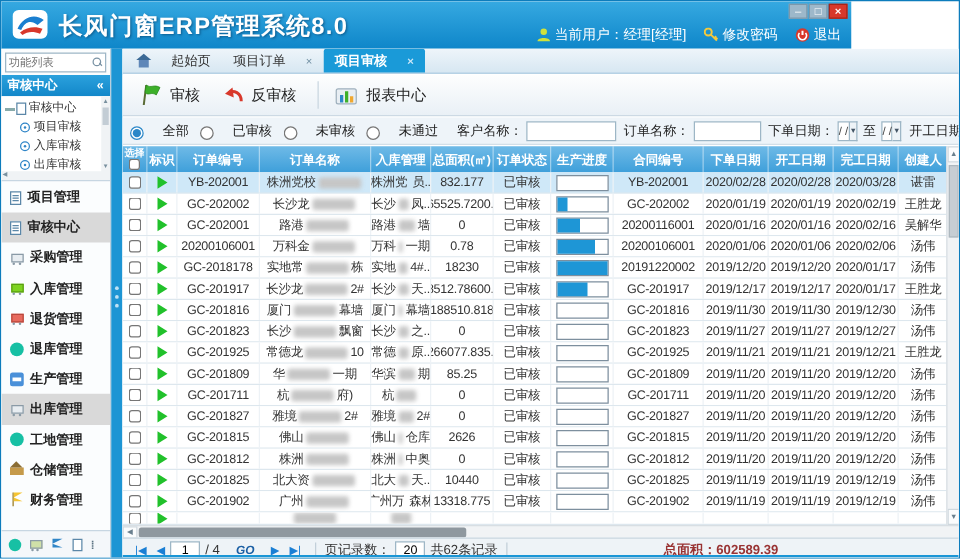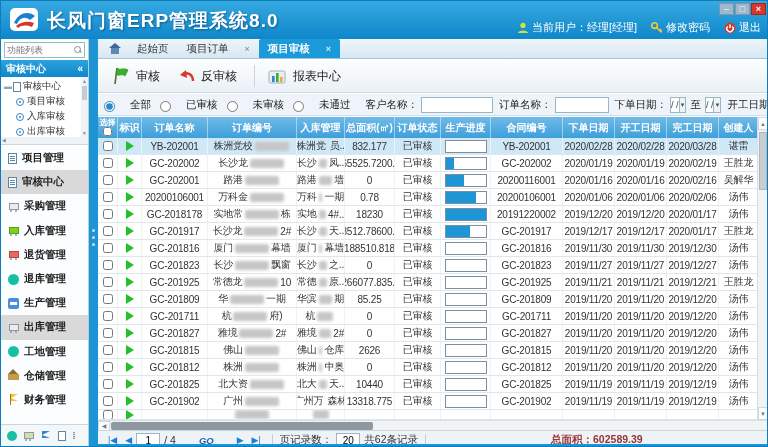--- a/index.html
+++ b/index.html
@@ -1,21 +1,21 @@
 <!DOCTYPE html>
 <html><head>
 <meta charset="utf-8">
 <style>
   * { margin:0; padding:0; box-sizing:border-box; }
   html,body { width:768px; height:447px; overflow:hidden; }
   body { font-family:"Liberation Sans","DejaVu Sans",sans-serif; background:#fff; }
   .app { position:relative; width:768px; height:447px; background:#fff; overflow:hidden; border:1px solid #0d7cbc; }
 
   
-  .titlebar { position:absolute; left:0; top:0; width:768px; height:38px;
+  .titlebar { position:absolute; left:0; top:0; width:680px; height:38px;
     background:linear-gradient(#36a9e1,#0e86c9); }
   .logo { position:absolute; left:9px; top:6px; width:30px; height:25px; }
   .apptitle { position:absolute; left:46px; top:7px; color:#fff; font-size:19px; font-weight:bold;
     letter-spacing:1px; text-shadow:1px 1px 2px rgba(0,50,90,.55); white-space:nowrap; }
   .winbtns { position:absolute; right:3px; top:2px; display:flex; gap:1px; }
   .wbtn { width:15px; height:12px; font-size:9px; line-height:11px; text-align:center; color:#fff;
     background:#9db8ca; border:1px solid #7d98aa; cursor:default; }
   .wbtn.close { background:#d8382b; border-color:#a82418; font-weight:bold; }
   .userbar { position:absolute; right:8px; top:19px; display:flex; align-items:center; gap:6px;
     color:#fff; font-size:11px; white-space:nowrap; }
@@ -172,21 +172,21 @@
   .hscroll .thumb { position:absolute; left:13px; top:1px; width:262px; height:8px; background:#8f989f;
     border-radius:2px; }
 
   
   .pagebar { position:absolute; left:0; top:391px; right:0; height:19px; background:#eef3f7;
     border-top:1px solid #c9d6e0; display:flex; align-items:center; font-size:10.5px; color:#333;
     padding-left:6px; white-space:nowrap; }
   .pgnav { color:#1b7fd4; font-size:9px; margin:0 4px; cursor:default; }
   .pginput { width:24px; height:14px; border:1px solid #9db6c6; text-align:center; font-size:10px;
     font-family:inherit; outline:none; }
-  .pgo { color:#1b5fa4; font-weight:bold; font-size:9.5px; margin:0 19px; font-style:italic; }
+  .pgo { color:#1b5fa4; font-weight:bold; font-size:9.5px; margin:0 9px; font-style:italic; }
   .pgsep { width:1px; height:13px; background:#c2cfd9; margin:0 7px; }
   .total-area { margin-left:118px; font-weight:bold; }
 
   .bottomstrip { position:absolute; left:0; top:405px; right:0; bottom:0; background:#1a96d6; }
 </style>
 </head>
 <body>
 
 <div class="app">
 
@@ -406,22 +406,22 @@
       <span class="flabel">完工日期：</span>
 
     </div>
 
     <div class="thead tgrid" id="table-header">
         <div class="th th-sel">
           <span>选择</span>
           <input type="checkbox" style="">
         </div>
         <div class="th">标识</div>
+        <div class="th">订单编号</div>
         <div class="th">订单名称</div>
-        <div class="th">订单编号</div>
         <div class="th">入库管理</div>
         <div class="th">总面积(㎡)</div>
         <div class="th">订单状态</div>
         <div class="th">生产进度</div>
         <div class="th">合同编号</div>
         <div class="th">下单日期</div>
         <div class="th">开工日期</div>
         <div class="th">完工日期</div>
         <div class="th">创建人</div>
       </div>

